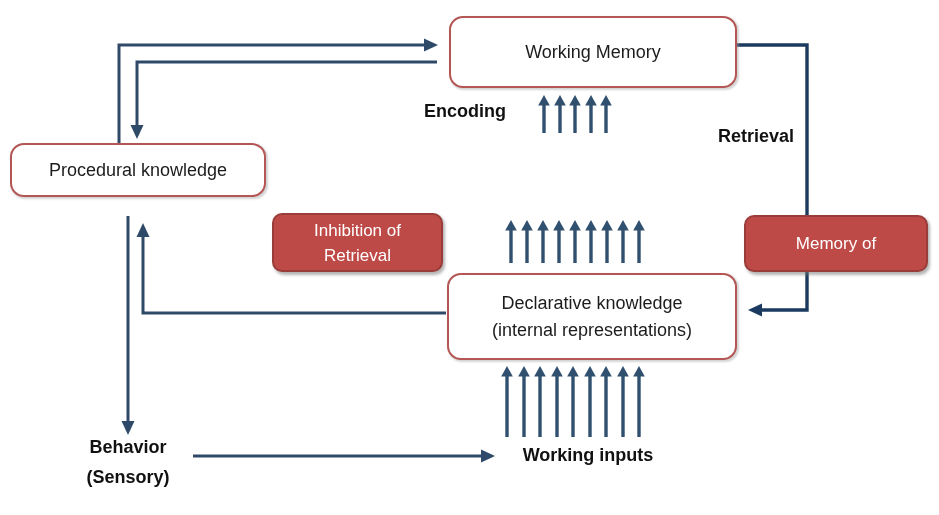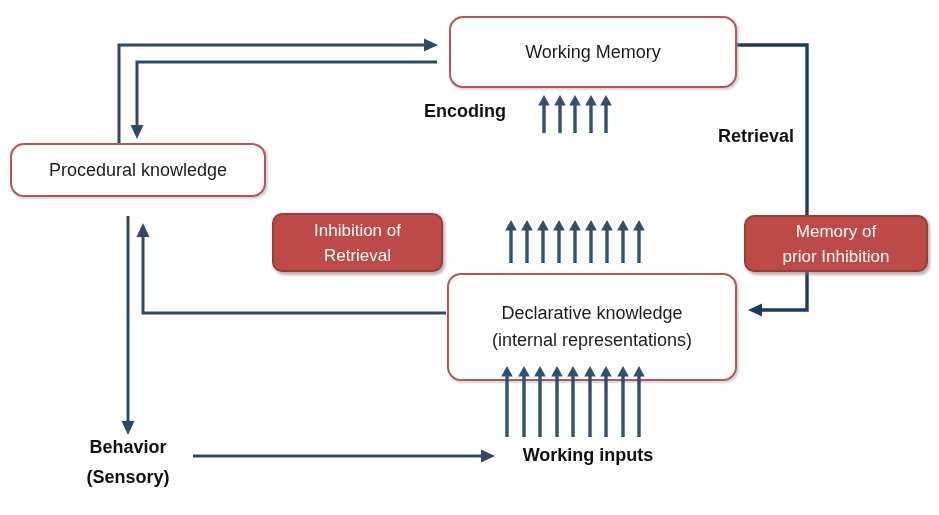--- a/index.html
+++ b/index.html
@@ -70,21 +70,21 @@
     display:flex;
     align-items:flex-start;
   }
   #cluster-encoding-arrows{left:538px;top:95px;gap:3.5px;}
   #cluster-attention-arrows{left:505px;top:220px;gap:4px;}
   #cluster-sensory-arrows{left:501px;top:366px;gap:4.5px;}
 
   #box-working-memory{left:449px;top:16px;width:288px;height:72px;}
   #box-procedural{left:10px;top:143px;width:256px;height:54px;}
   #box-selective-attention{left:448px;top:143px;width:289px;height:72px;}
-  #box-declarative{left:447px;top:273px;width:290px;height:108px;}
+  #box-declarative{left:447px;top:273px;width:290px;height:87px;}
   #box-inhibition{left:272px;top:213px;width:171px;height:59px;}
   #box-memory-inhibition{left:744px;top:215px;width:184px;height:57px;}
 
   #label-encoding{left:408px;top:101px;width:114px;}
   #label-retrieval{left:703px;top:101px;width:106px;margin-top:25px;}
   #label-behavior{left:43px;top:432px;width:170px;}
   #label-sensory{left:498px;top:440px;width:180px;line-height:31px;}
 </style>
 </head>
 <body>
@@ -132,21 +132,20 @@
     <span>(internal representations)</span>
   </div>
 
   <div class="box-red" id="box-inhibition">
     <span>Inhibition of</span>
     <span>Retrieval</span>
   </div>
 
   <div class="box-red" id="box-memory-inhibition">
     <span>Memory of</span>
-    <span>prior Inhibition</span>
   </div>
 
   <div class="diagram-label" id="label-encoding">Encoding</div>
   <div class="diagram-label" id="label-retrieval">Retrieval</div>
 
   <div class="diagram-label two-line" id="label-behavior">
     <div>Behavior</div>
     <div>(Sensory)</div>
   </div>
 

